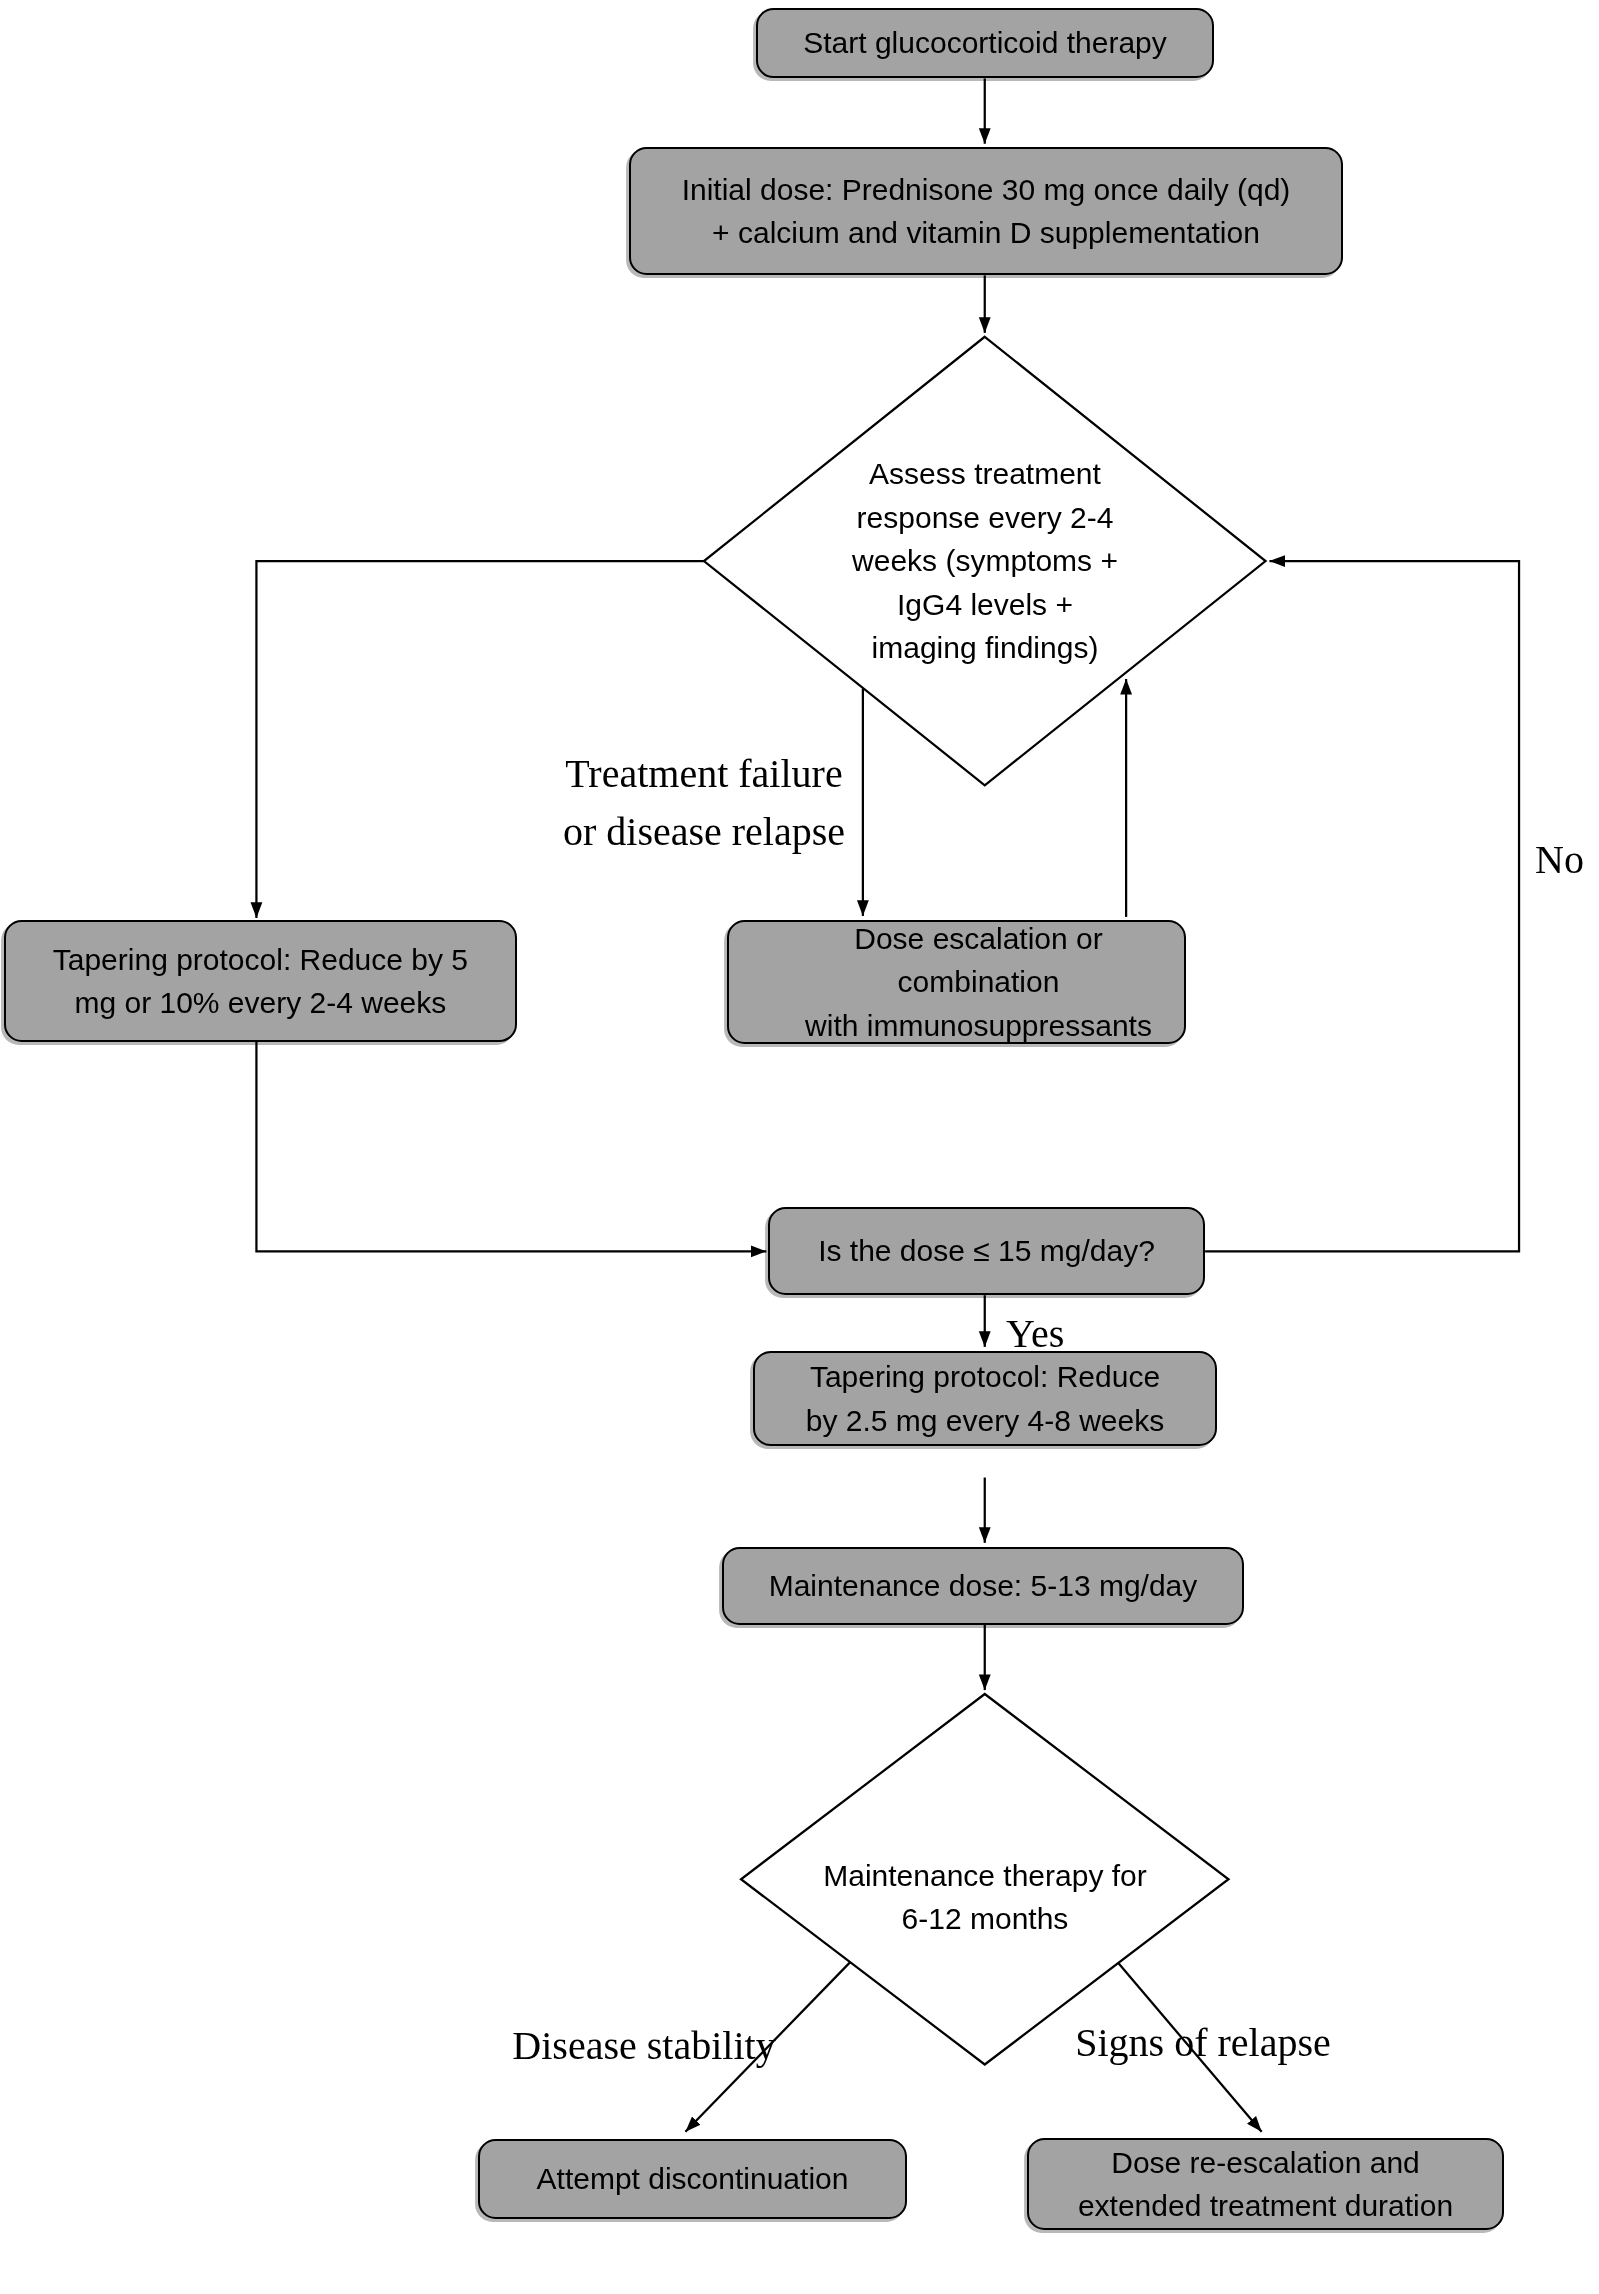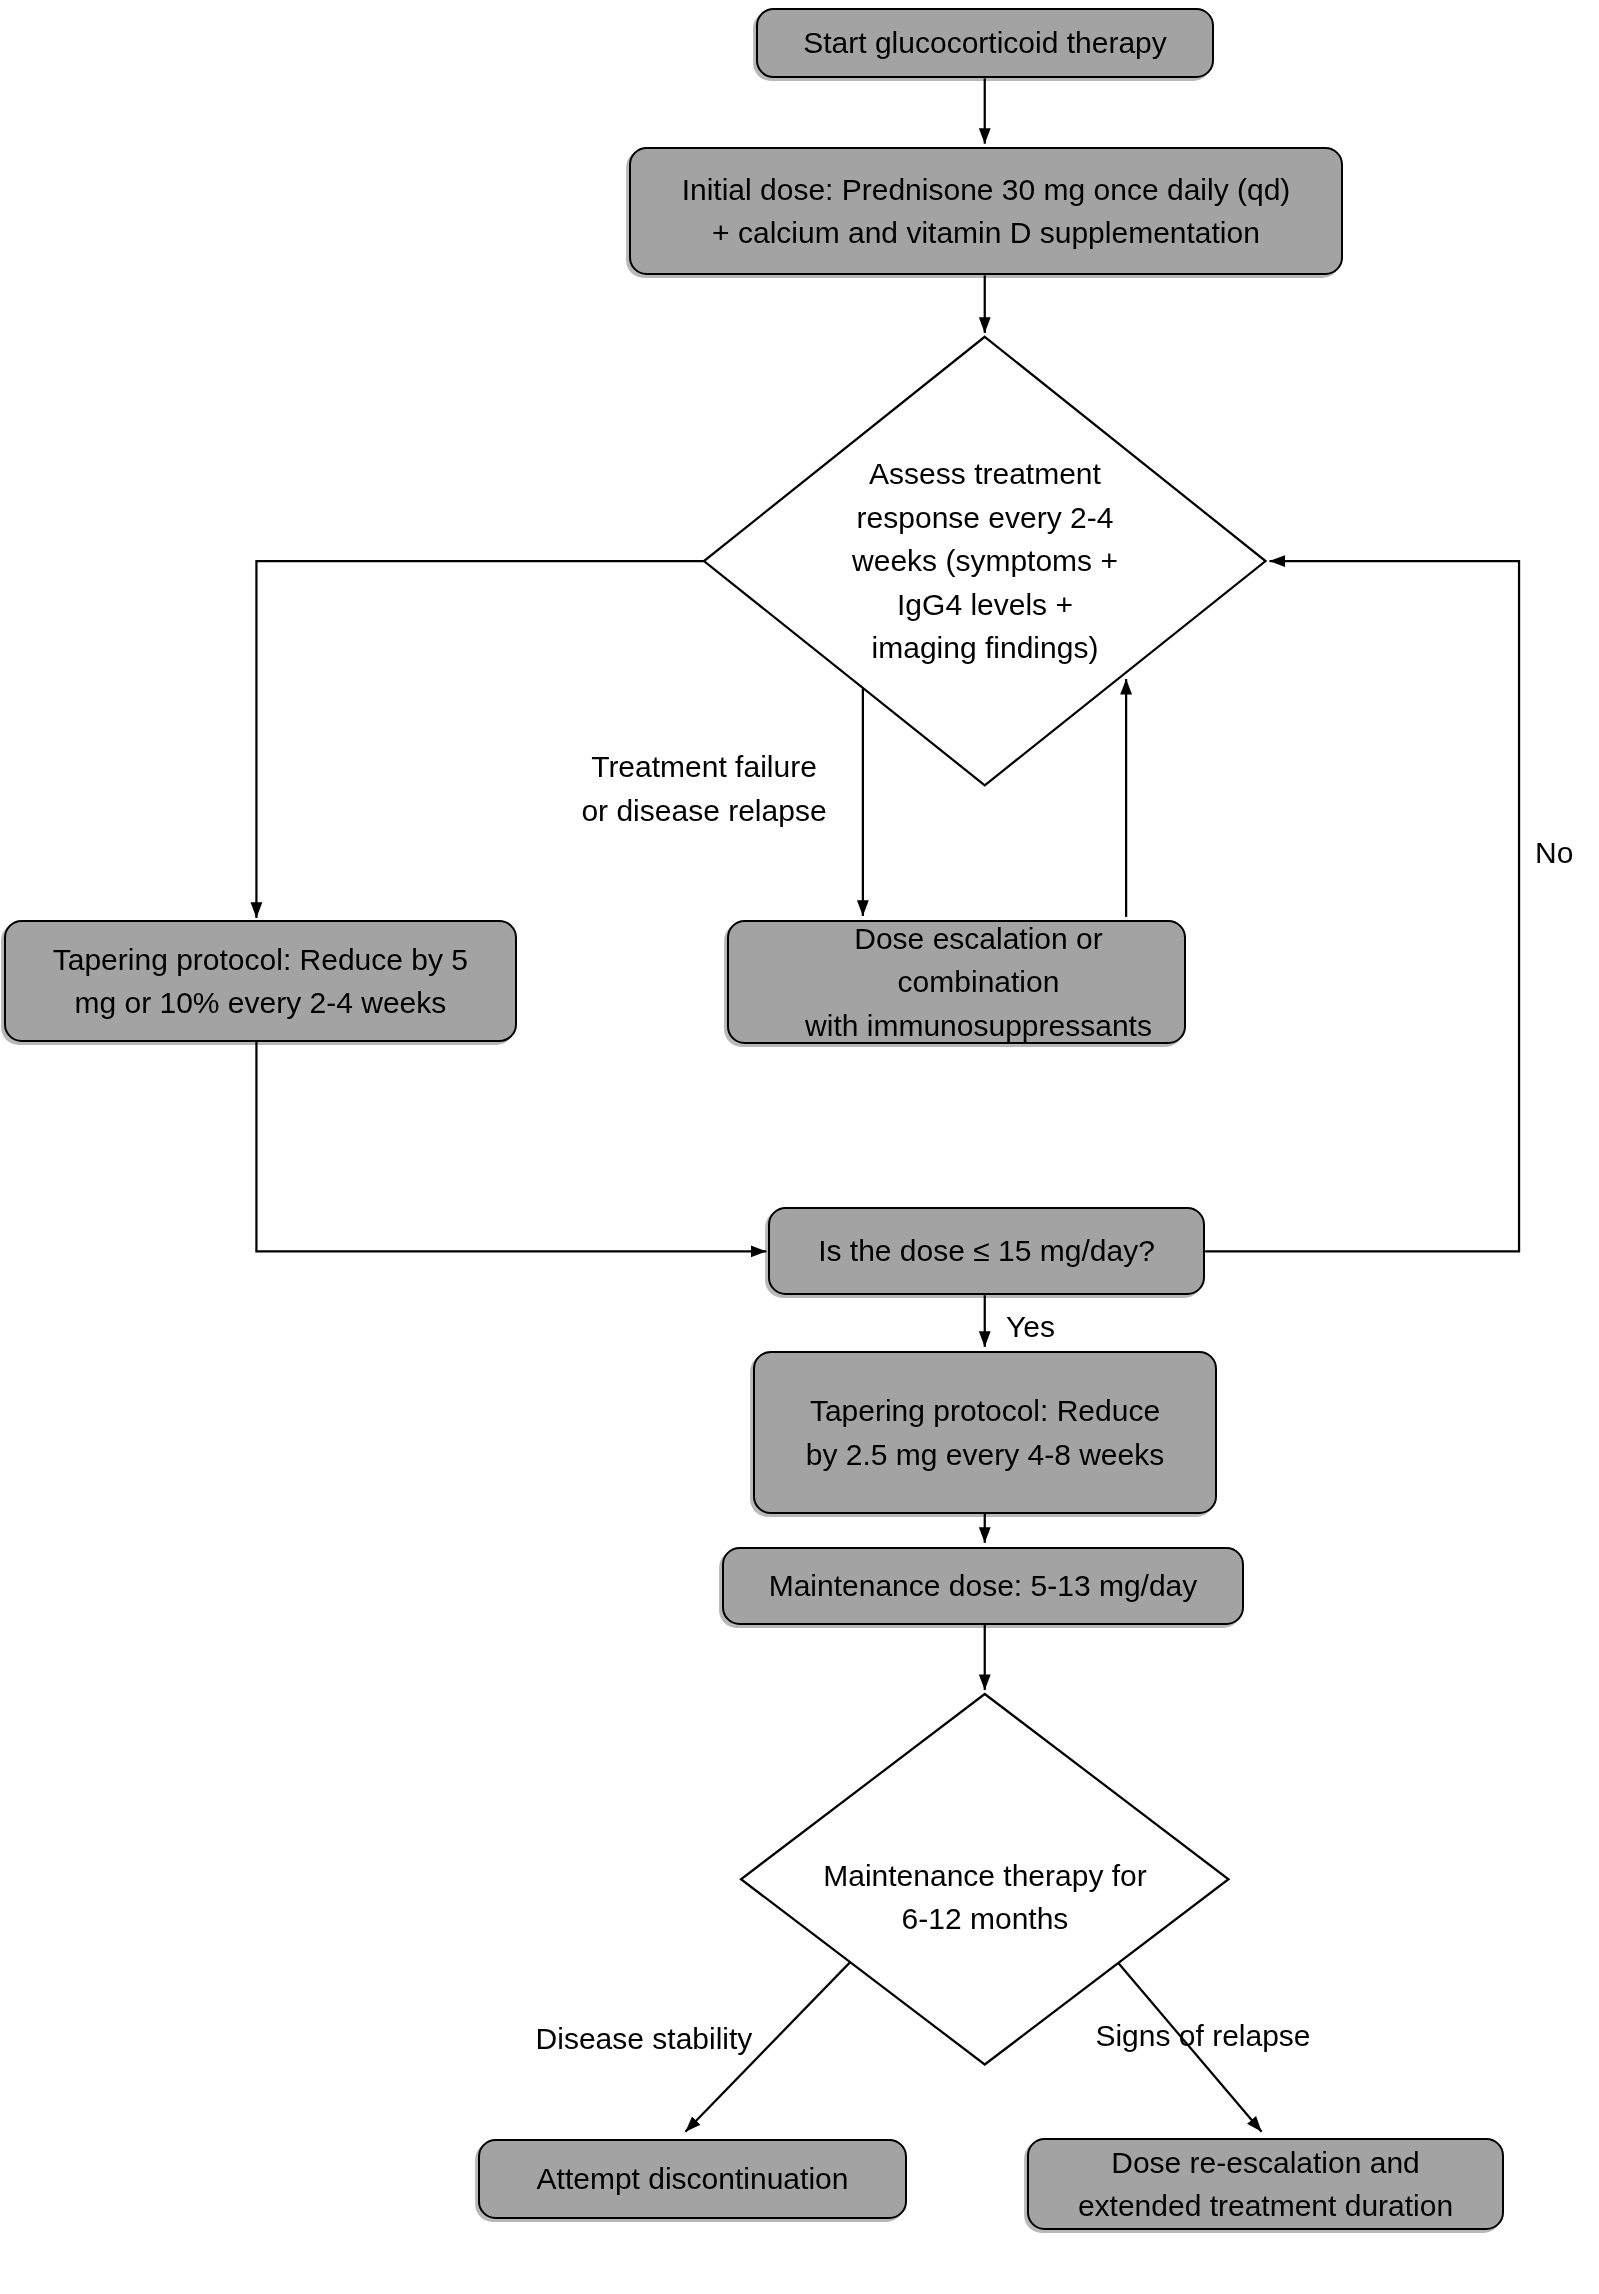--- a/index.html
+++ b/index.html
@@ -28,24 +28,25 @@
   .diamond-label{
     position:absolute;
     display:flex;align-items:center;justify-content:center;
     text-align:center;
     font-size:30px;line-height:1.45;
     white-space:pre-line;
     z-index:2;
   }
   .edge-label{
     position:absolute;
-    font-size:30px;line-height:1.45;
+    font-size:40px;line-height:1.45;
     white-space:pre-line;
     text-align:center;
     z-index:2;
+    font-family:Liberation Serif, serif;
   }
 </style>
 </head>
 <body>
 
 <div id="canvas">
 
   <svg id="wires" viewBox="0 0 1640 2353">
     <defs>
       <marker id="arrow" viewBox="0 0 10 10" refX="10" refY="5" markerWidth="16" markerHeight="16" orient="auto" markerUnits="userSpaceOnUse">
@@ -86,21 +87,21 @@
 imaging findings)</div>
 
   <div class="node" style="left:3.9px;top:920px;width:513px;height:122px;">Tapering protocol: Reduce by 5
 mg or 10% every 2-4 weeks</div>
 
   <div class="node" style="left:727px;top:920px;width:459px;height:124px;padding-left:44px;">Dose escalation or combination
 with immunosuppressants</div>
 
   <div class="node" style="left:768px;top:1207px;width:437px;height:88px;">Is the dose ≤ 15 mg/day?</div>
 
-  <div class="node" style="left:753px;top:1351px;width:464px;height:163px;">Tapering protocol: Reduce
+  <div class="node" style="left:753px;top:1351px;width:464px;height:95px;">Tapering protocol: Reduce
 by 2.5 mg every 4-8 weeks</div>
 
   <div class="node" style="left:722px;top:1547px;width:522px;height:78px;">Maintenance dose: 5-13 mg/day</div>
 
   <div class="diamond-label" style="left:790px;top:1848px;width:390px;height:98px;">Maintenance therapy for
 6-12 months</div>
 
   <div class="node" style="left:478px;top:2139px;width:429px;height:80px;">Attempt discontinuation</div>
 
   <div class="node" style="left:1027px;top:2138px;width:477px;height:92px;">Dose re-escalation and

